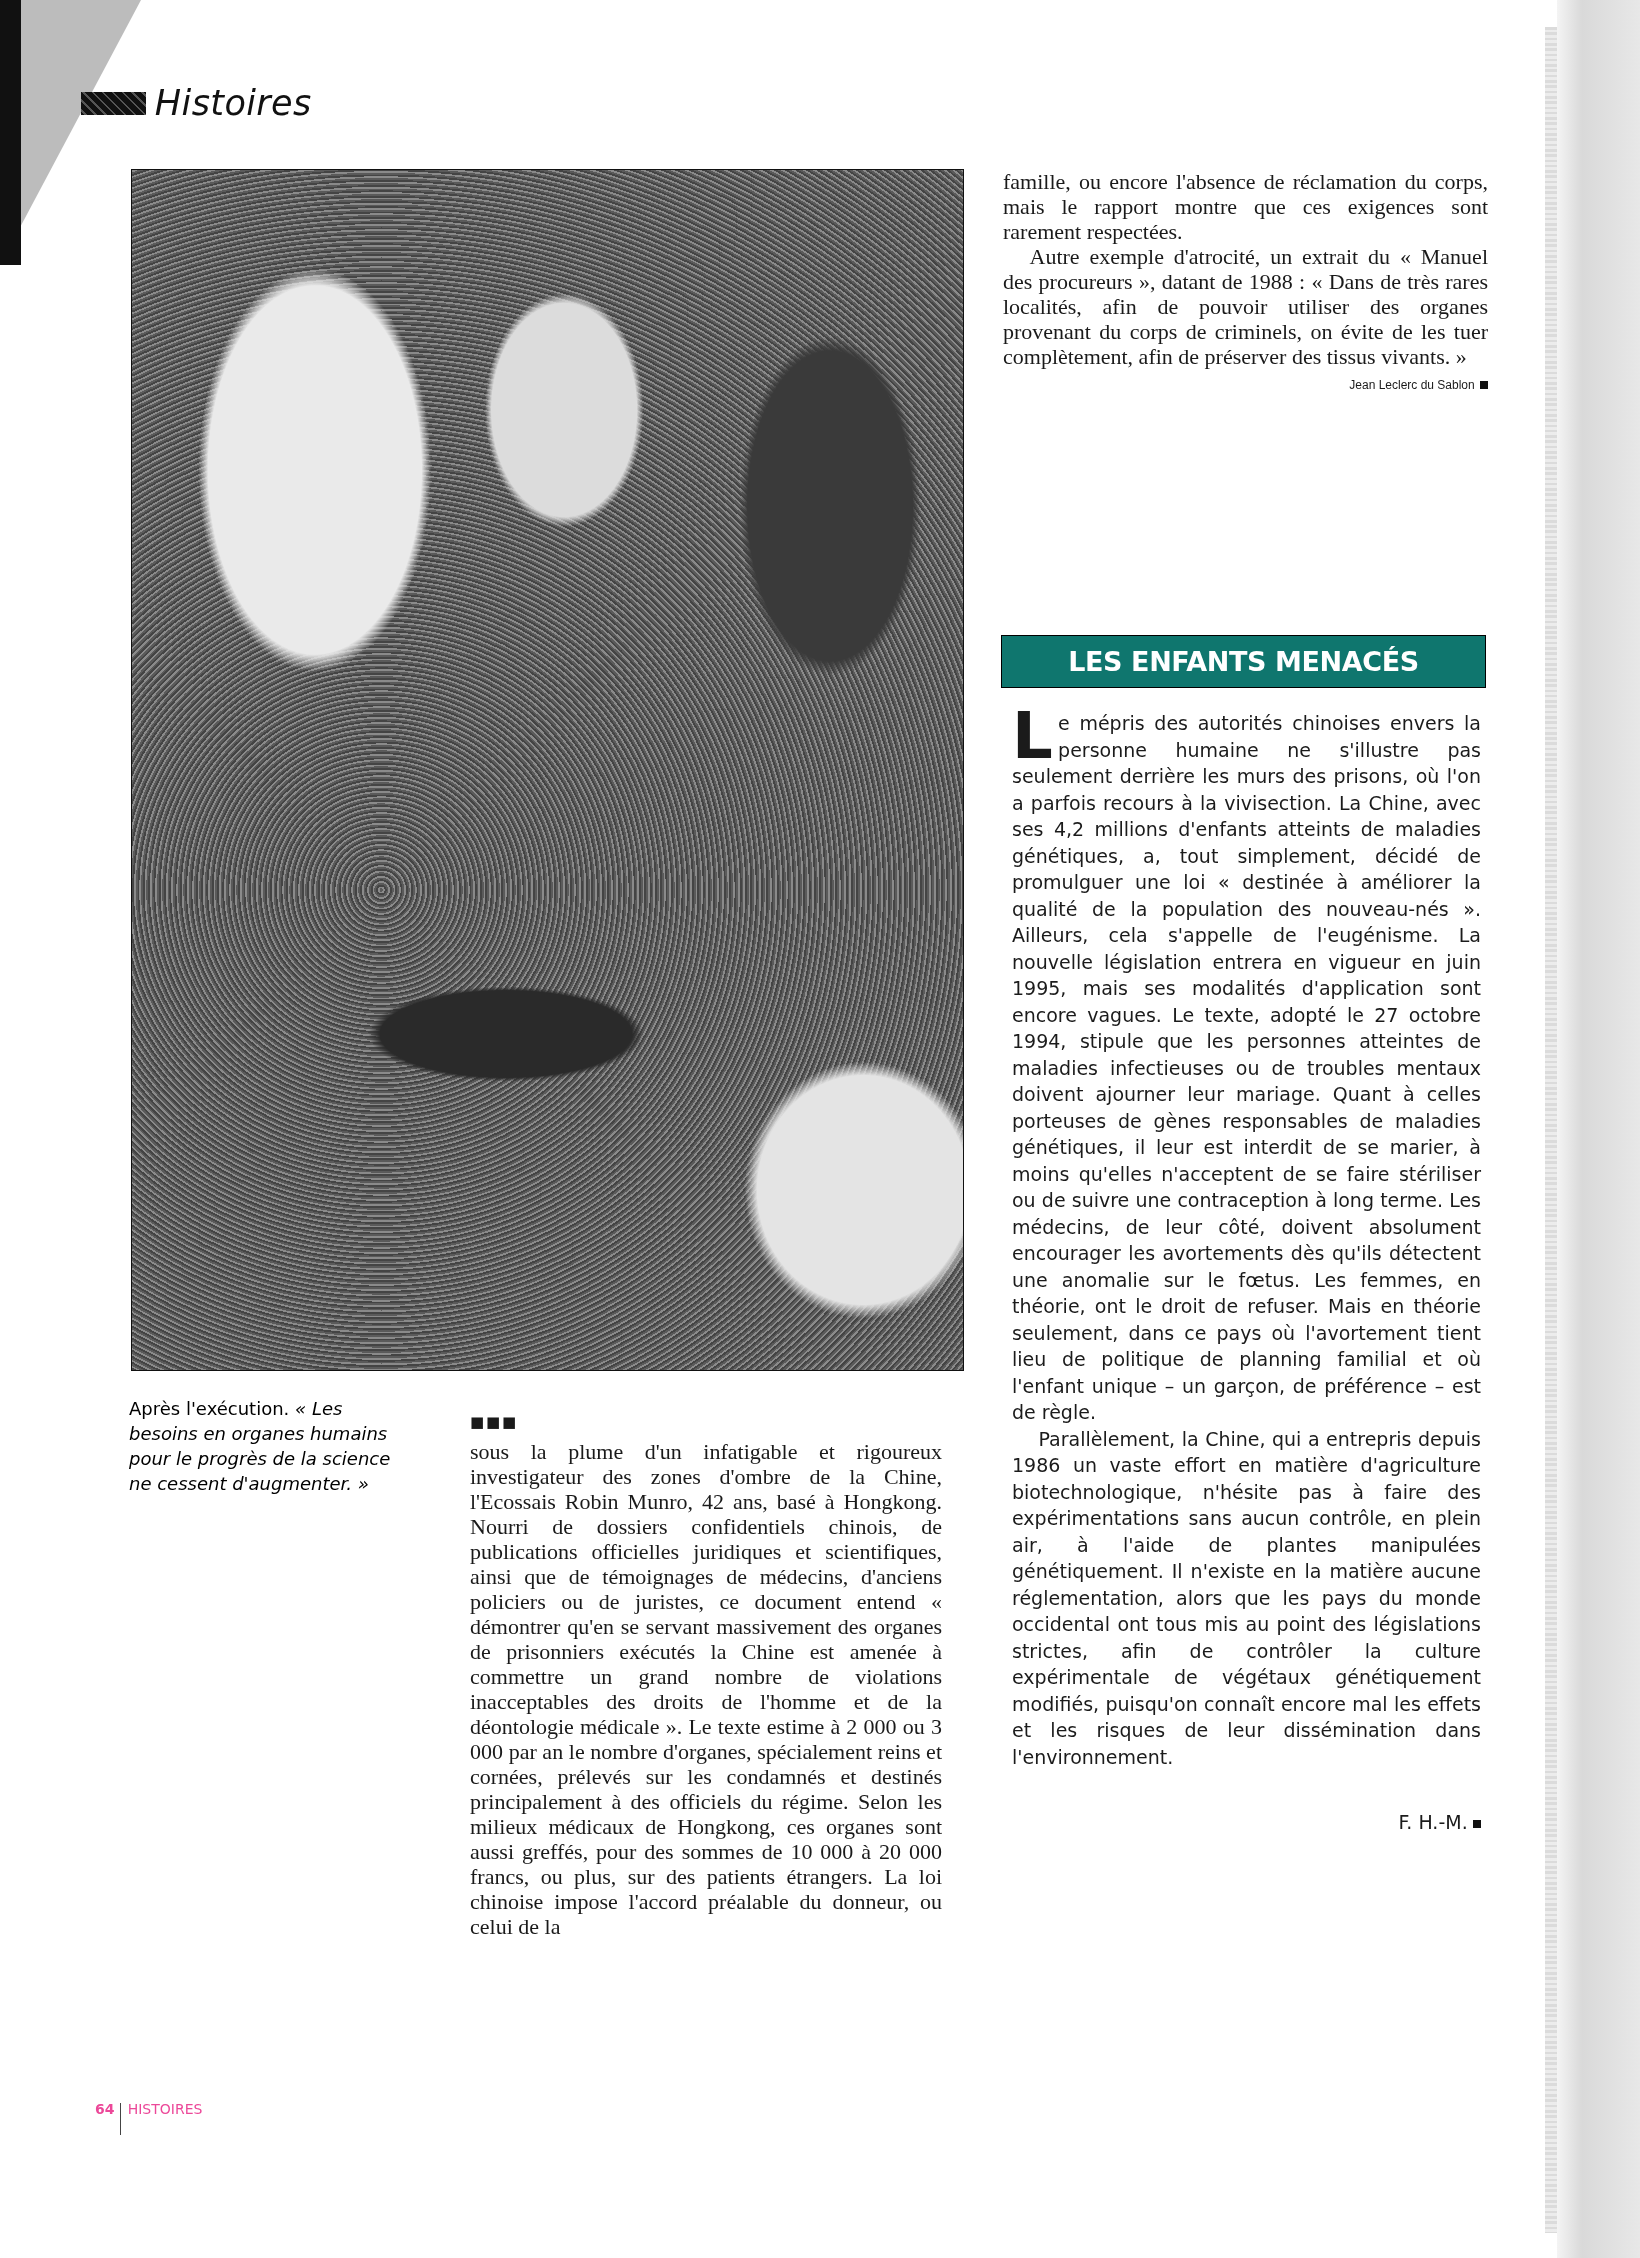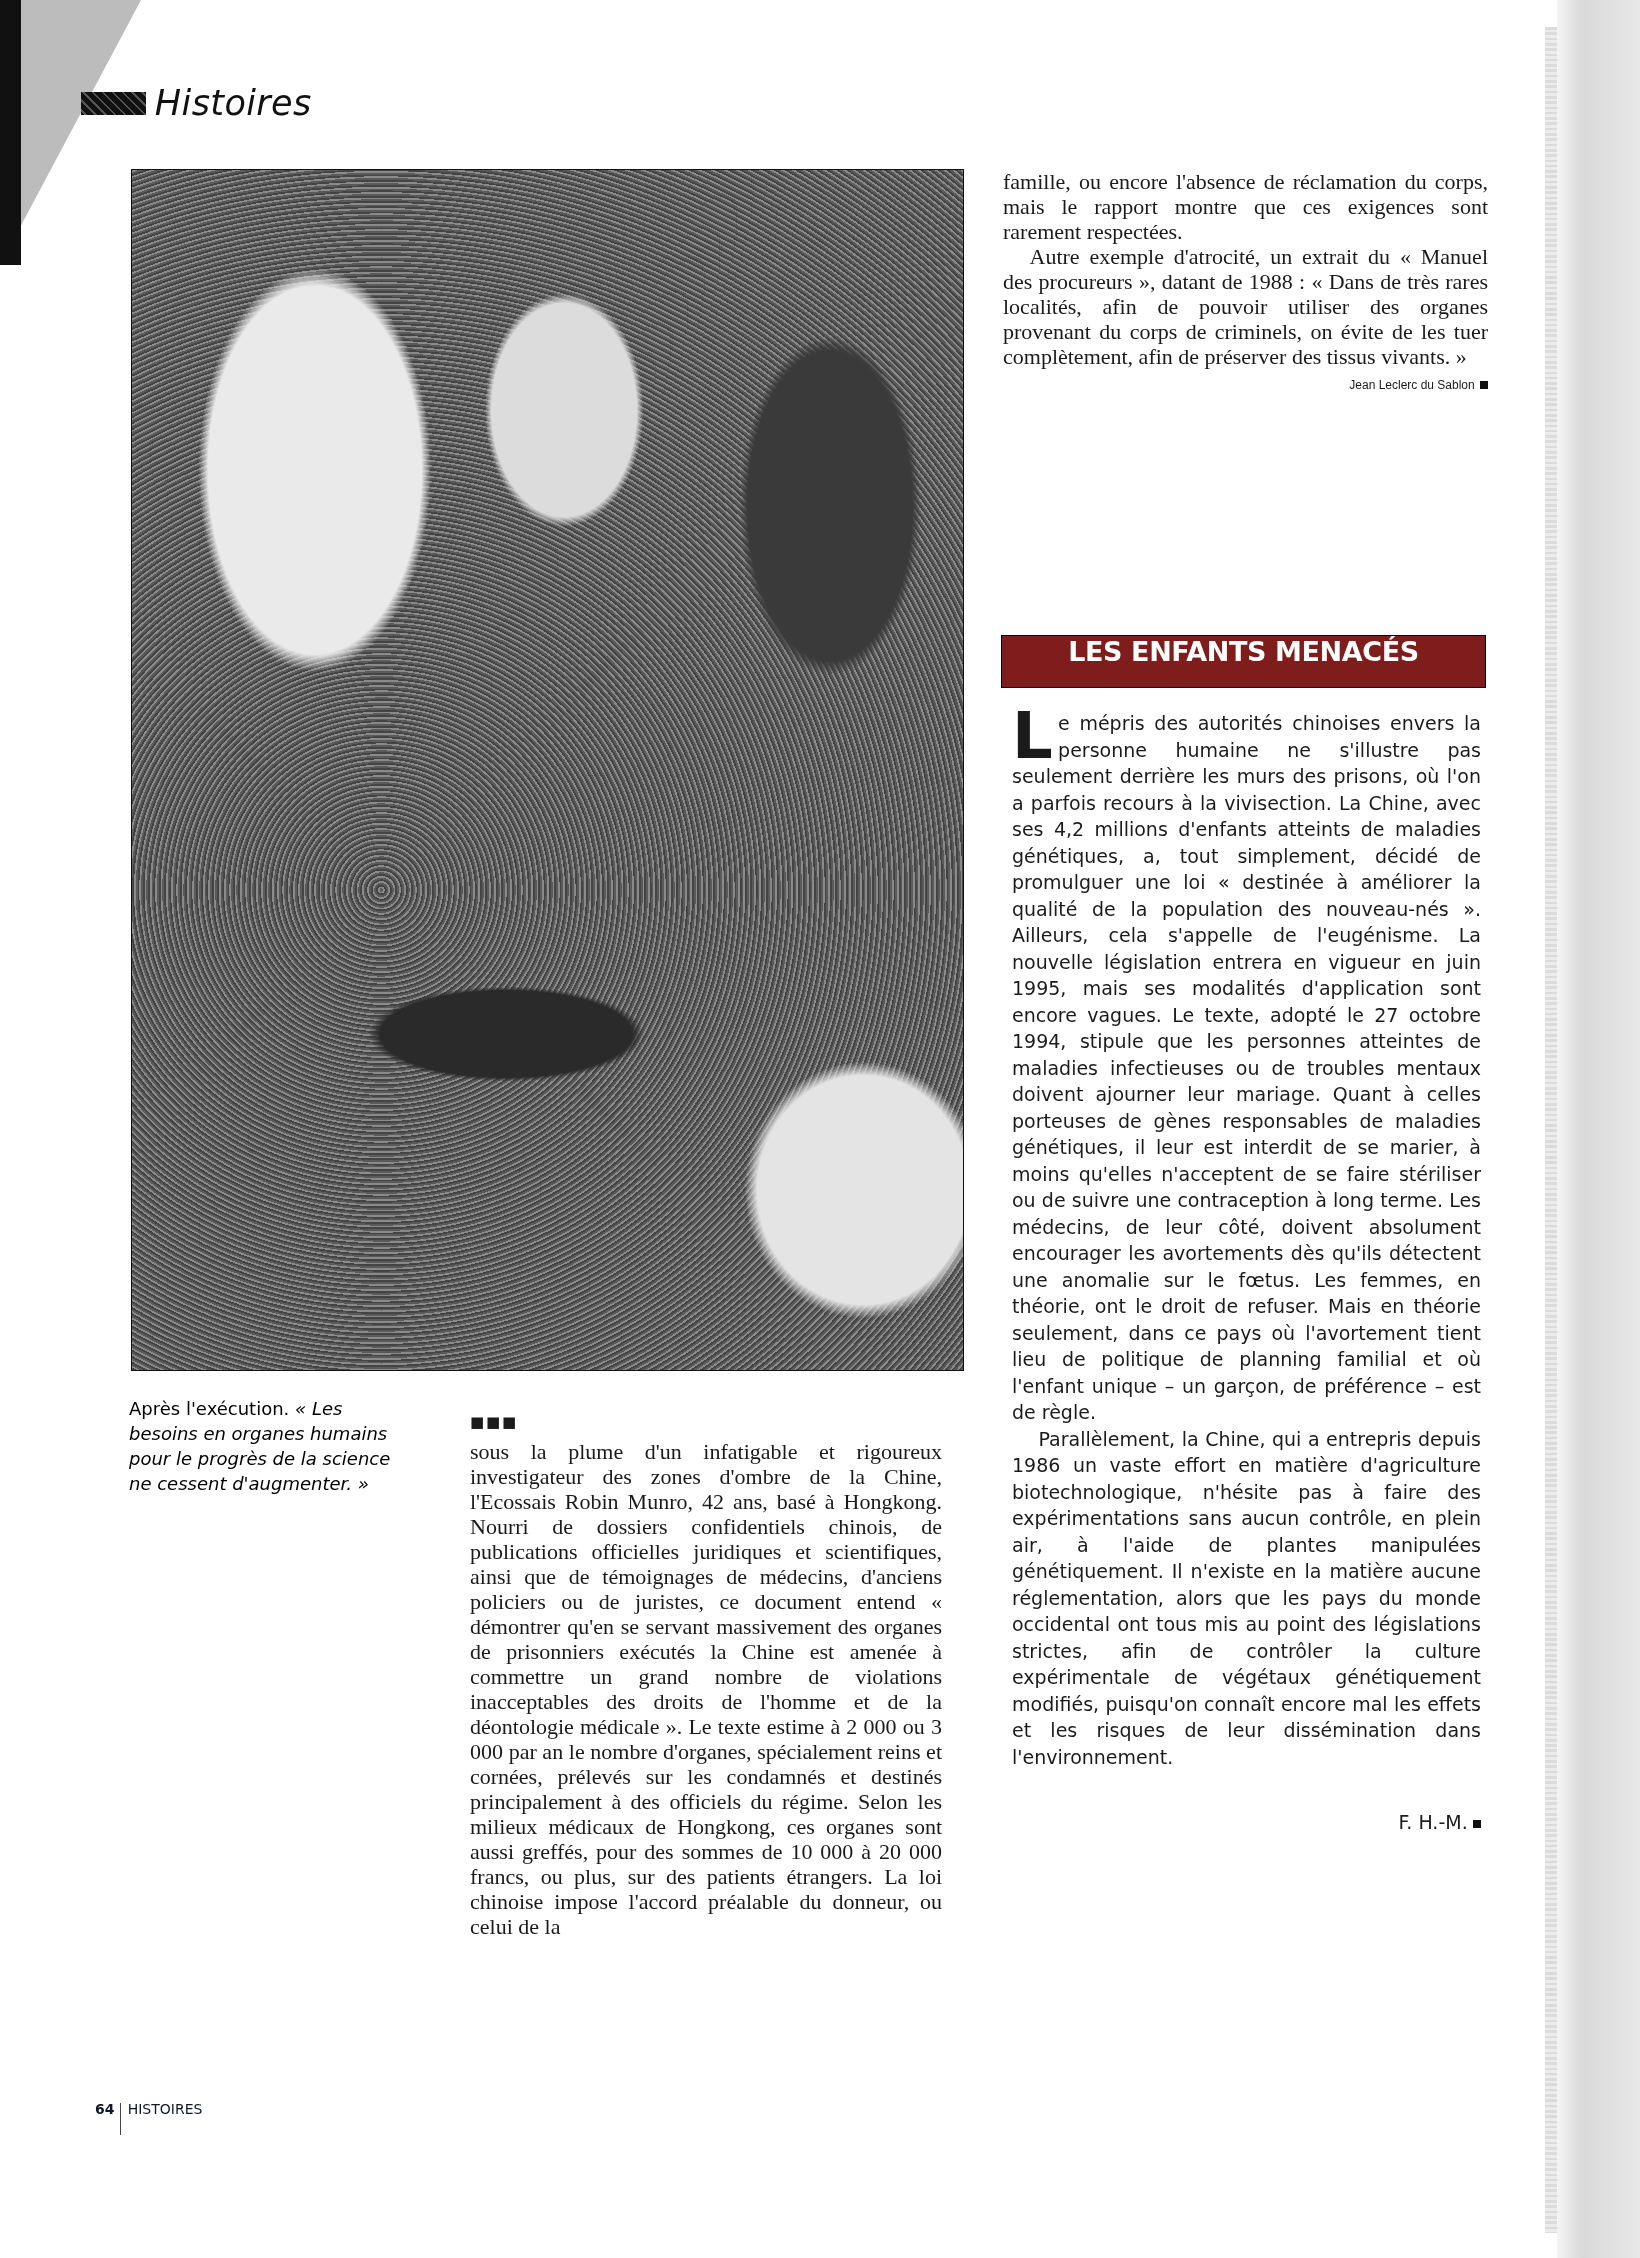--- a/index.html
+++ b/index.html
@@ -60,39 +60,39 @@
     .col-right-top { left: 1003px; top: 169px; width: 485px; }
     .indent { text-indent: 26.5px; }
     .ornament { font-family: "DejaVu Sans", sans-serif; font-size: 15px; letter-spacing: 1.8px; margin-bottom: 3.5px; text-align: left; }
     .byline {
       font-family: Liberation Sans, sans-serif; font-size: 12px; text-align: right; margin-top: 3.5px;
     }
     .end-mark { display: inline-block; width: 8px; height: 8px; background: #111; margin-left: 5.3px; vertical-align: middle; }
     
     .sidebar-banner {
       position: absolute; left: 1001px; top: 635px; width: 483px; height: 51px;
-      background: #7f1d1d; border: 0.9px solid #000;
-      display: flex; align-items: flex-start; justify-content: center;
+      background: #0f766e; border: 0.9px solid #000;
+      display: flex; align-items: center; justify-content: center;
     }
     .sidebar-title {
       font-family: "DejaVu Sans", sans-serif; font-weight: bold; color: #fff;
       font-size: 27px; letter-spacing: -0.4px;
     }
     .col-sidebar {
       left: 1012px; top: 710px; width: 469px;
       font-family: "DejaVu Sans", sans-serif; font-size: 19px; line-height: 26.5px; color: #1b1b1b;
     }
     .dropcap {
       float: left; font-family: "DejaVu Sans", sans-serif; font-weight: bold;
       font-size: 64px; line-height: 49px; margin: 1.8px 5.3px 0 0;
     }
     .sidebar-sign { text-align: right; margin-top: 39px; }
     
     .folio { position: absolute; left: 95px; top: 2101px; display: flex; align-items: flex-start;
-      font-family: "DejaVu Sans", sans-serif; font-size: 14px; color: #0f172a; }
+      font-family: "DejaVu Sans", sans-serif; font-size: 14px; color: #ec4899; }
     .folio-num { font-weight: bold; margin-right: 5.3px; }
     .folio-rule { width: 0.9px; height: 32px; background: #444; margin-right: 7px; margin-top: 1.8px; }
   </style>
 </head>
 <body>
 
 <div class="scan-corner"></div>
 <div class="scan-corner-dark"></div>
 <div class="scan-edge"></div>
 <div class="scan-edge-strip"></div>

